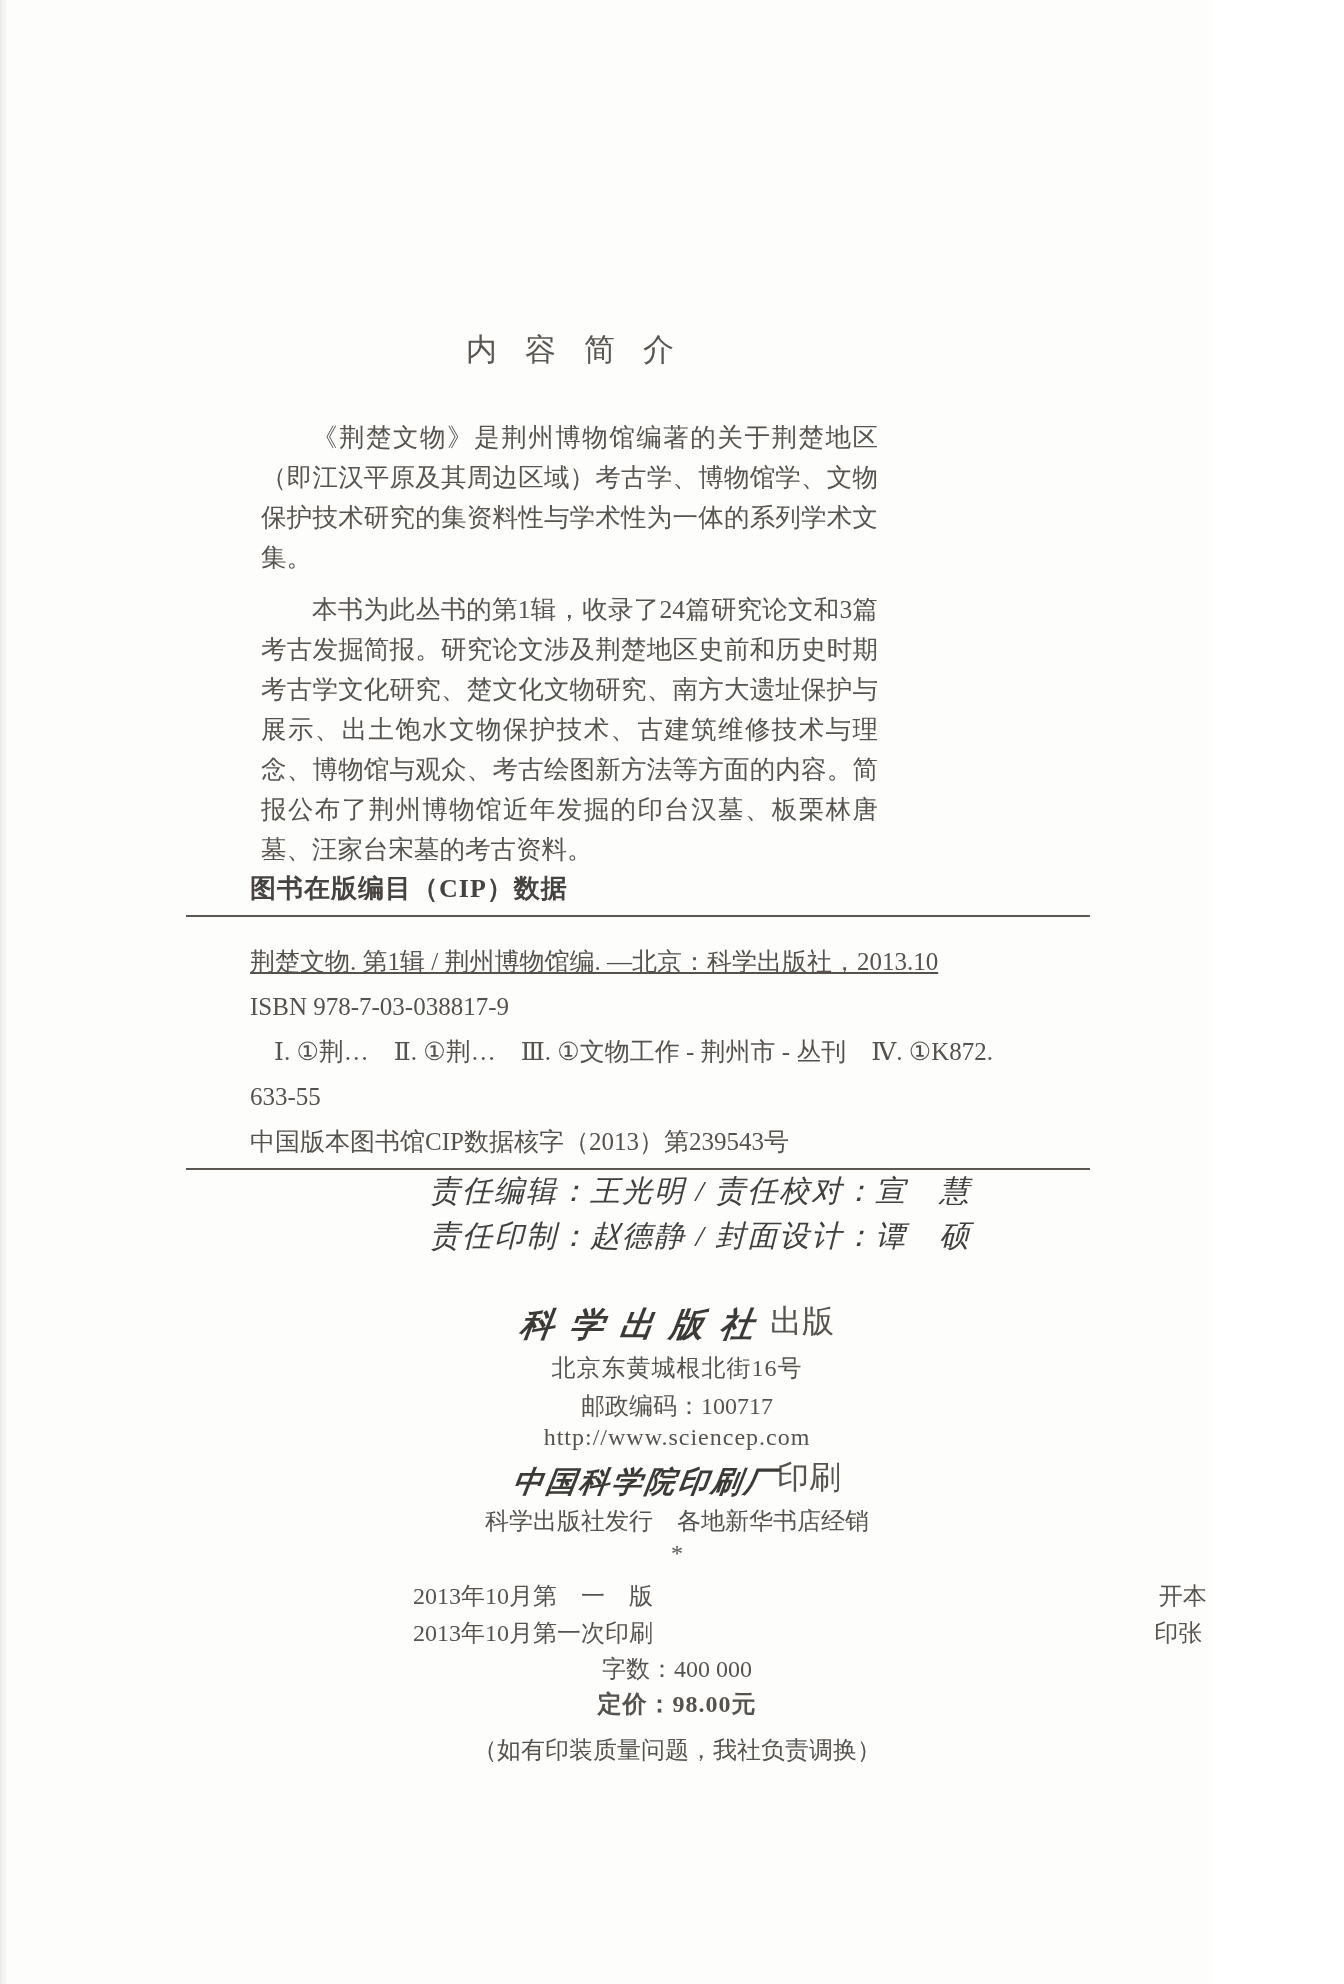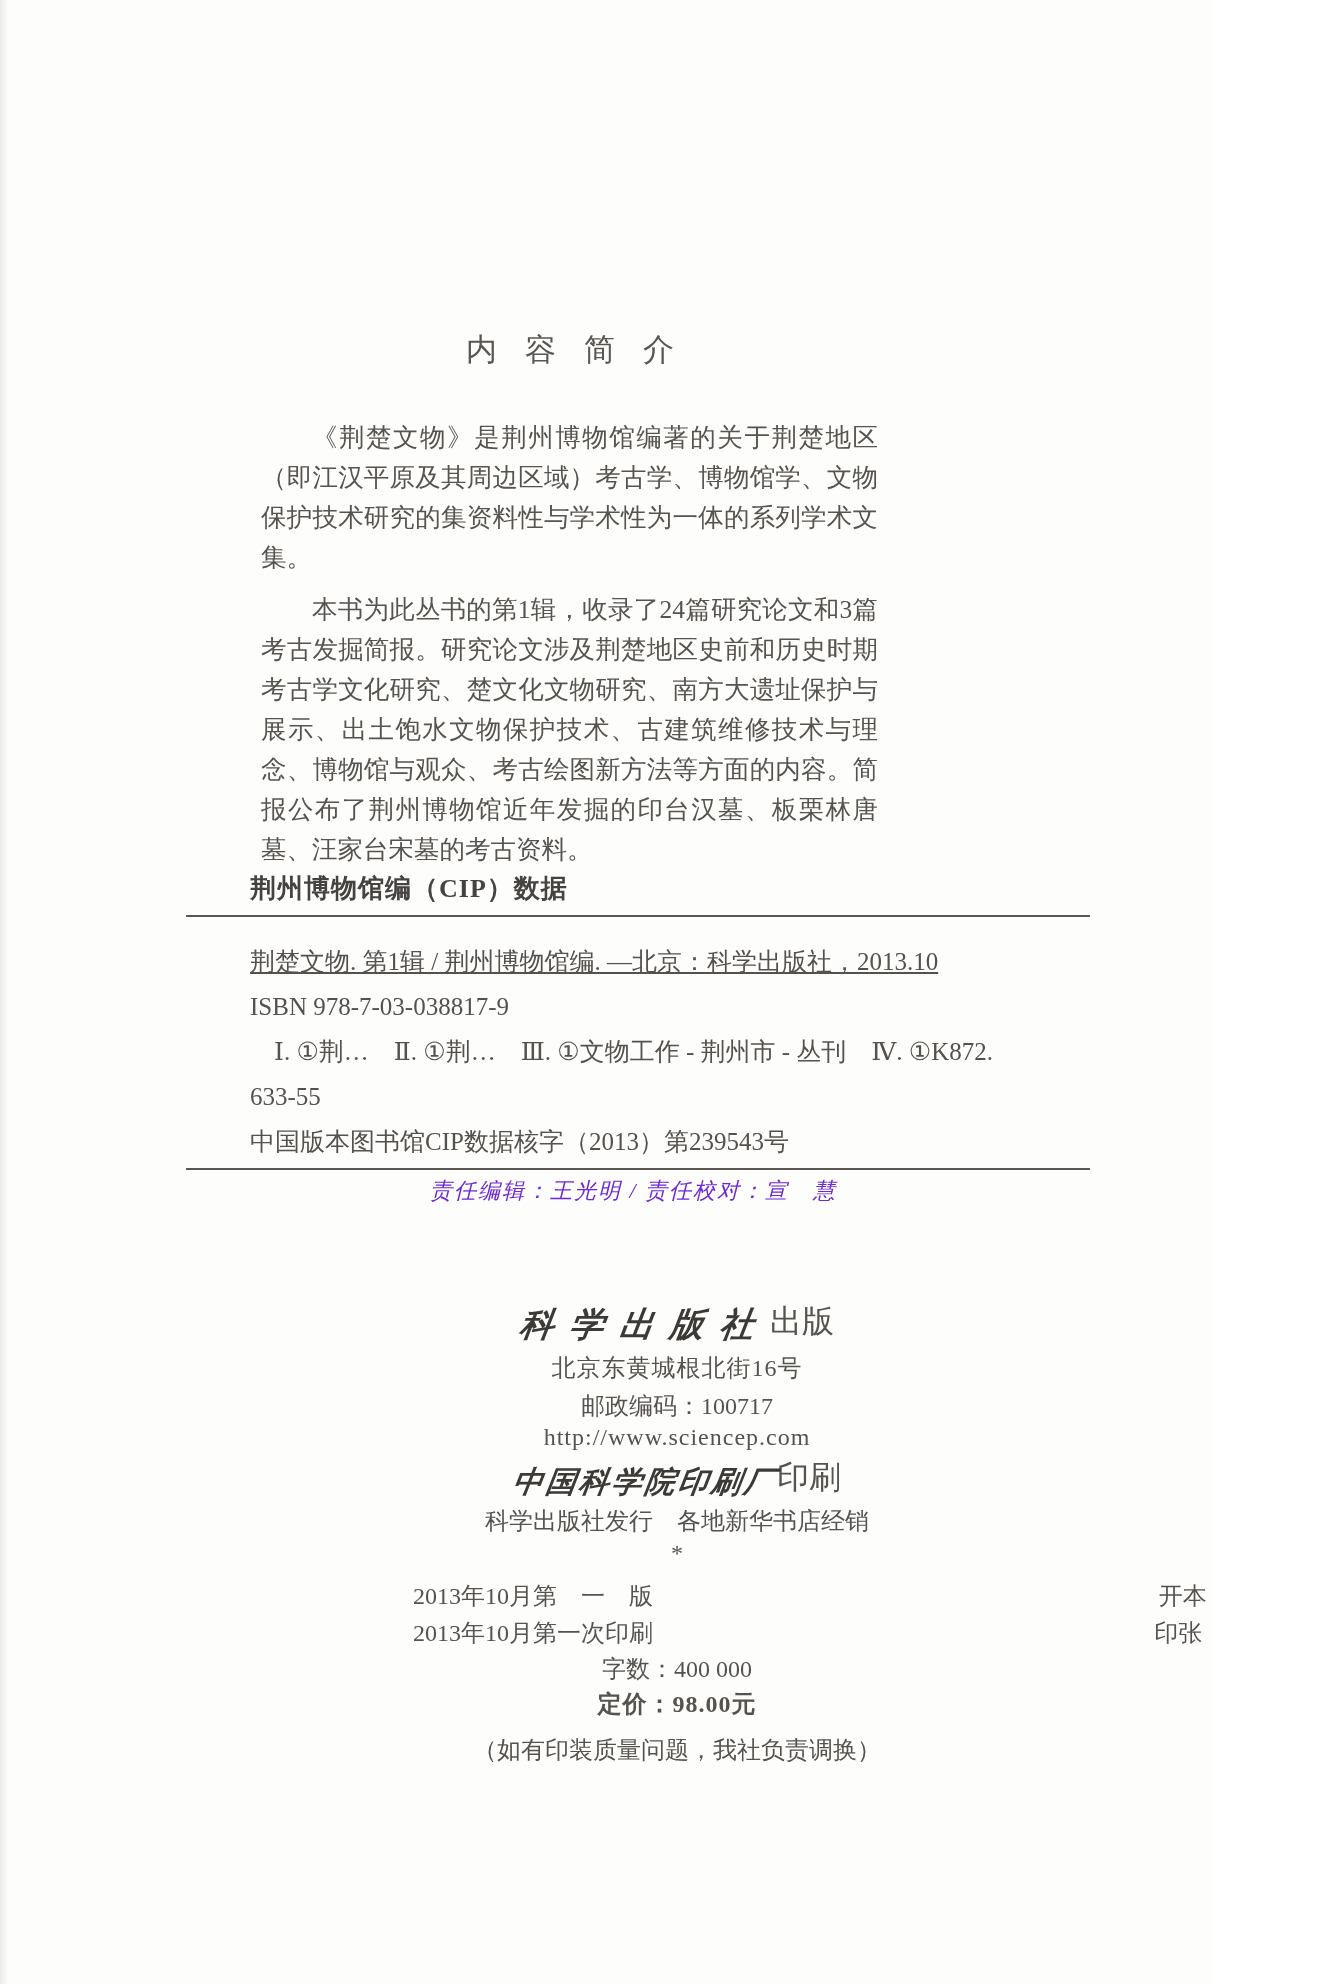--- a/index.html
+++ b/index.html
@@ -35,21 +35,21 @@
   }
   .rule{height:2px;background:#5b5854;}
   .rule-top{margin-top:9px;}
   .cip-body{padding-left:64px;font-size:25px;color:#55524e;}
   .cip-line{line-height:45px;}
   .cip-line-first{margin-top:22px;text-decoration:underline;}
   .cip-class{text-indent:24px;}
   .rule-bottom{margin-top:4px;}
   .credits{
     position:absolute;left:430px;top:1168px;
-    font-size:22px;font-style:italic;line-height:45px;color:#6d28d9;
+    font-size:30px;font-style:italic;line-height:45px;color:#404040;
     letter-spacing:2px;
   }
   .imprint{position:absolute;left:186px;top:0;width:982px;height:1984px;}
   .imprint > div{position:absolute;width:100%;text-align:center;font-size:24px;color:#56534f;}
   .row-publisher{top:1300px;}
   .brush{
     display:inline-block;
     font-weight:bold;font-style:italic;
     transform:skewX(-8deg);
     color:#3c3a37;
@@ -80,34 +80,35 @@
 <div class="page">
 
   <div class="section-title">内容简介</div>
 
   <div class="intro">
     <p>《荆楚文物》是荆州博物馆编著的关于荆楚地区（即江汉平原及其周边区域）考古学、博物馆学、文物保护技术研究的集资料性与学术性为一体的系列学术文集。</p>
     <p>本书为此丛书的第1辑，收录了24篇研究论文和3篇考古发掘简报。研究论文涉及荆楚地区史前和历史时期考古学文化研究、楚文化文物研究、南方大遗址保护与展示、出土饱水文物保护技术、古建筑维修技术与理念、博物馆与观众、考古绘图新方法等方面的内容。简报公布了荆州博物馆近年发掘的印台汉墓、板栗林唐墓、汪家台宋墓的考古资料。</p>
   </div>
 
   <div class="cip">
-    <div class="cip-header">荆州博物馆编（CIP）数据</div>
+    <div class="cip-header">图书在版编目（CIP）数据</div>
     <div class="rule rule-top"></div>
     <div class="cip-body">
       <div class="cip-line cip-line-first">荆楚文物. 第1辑 / 荆州博物馆编. —北京：科学出版社，2013.10</div>
       <div class="cip-line">ISBN 978-7-03-038817-9</div>
       <div class="cip-line cip-class">Ⅰ. ①荆…　Ⅱ. ①荆…　Ⅲ. ①文物工作 - 荆州市 - 丛刊　Ⅳ. ①K872.</div>
       <div class="cip-line">633-55</div>
       <div class="cip-line">中国版本图书馆CIP数据核字（2013）第239543号</div>
     </div>
     <div class="rule rule-bottom"></div>
   </div>
 
   <div class="credits">
     <div>责任编辑：王光明 / 责任校对：宣　慧</div>
+    <div>责任印制：赵德静 / 封面设计：谭　硕</div>
   </div>
 
   <div class="imprint">
     <div class="row-publisher">
       <span class="brush brush-publisher">科学出版社</span><span class="role-suffix">出版</span>
     </div>
     <div class="row-address">北京东黄城根北街16号</div>
     <div class="row-postcode">邮政编码：100717</div>
     <div class="row-website">http://www.sciencep.com</div>
     <div class="row-printer">

